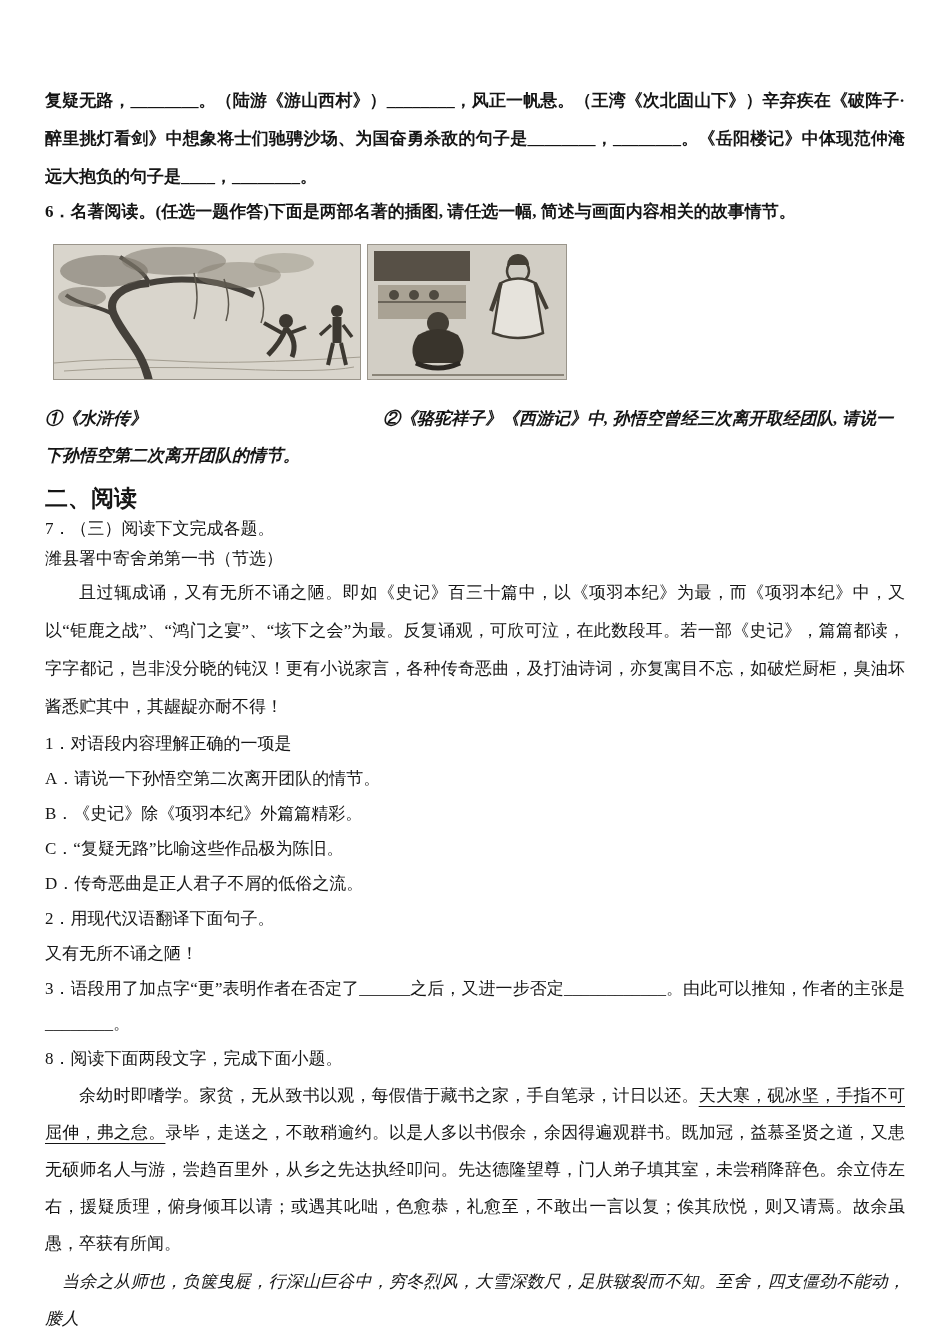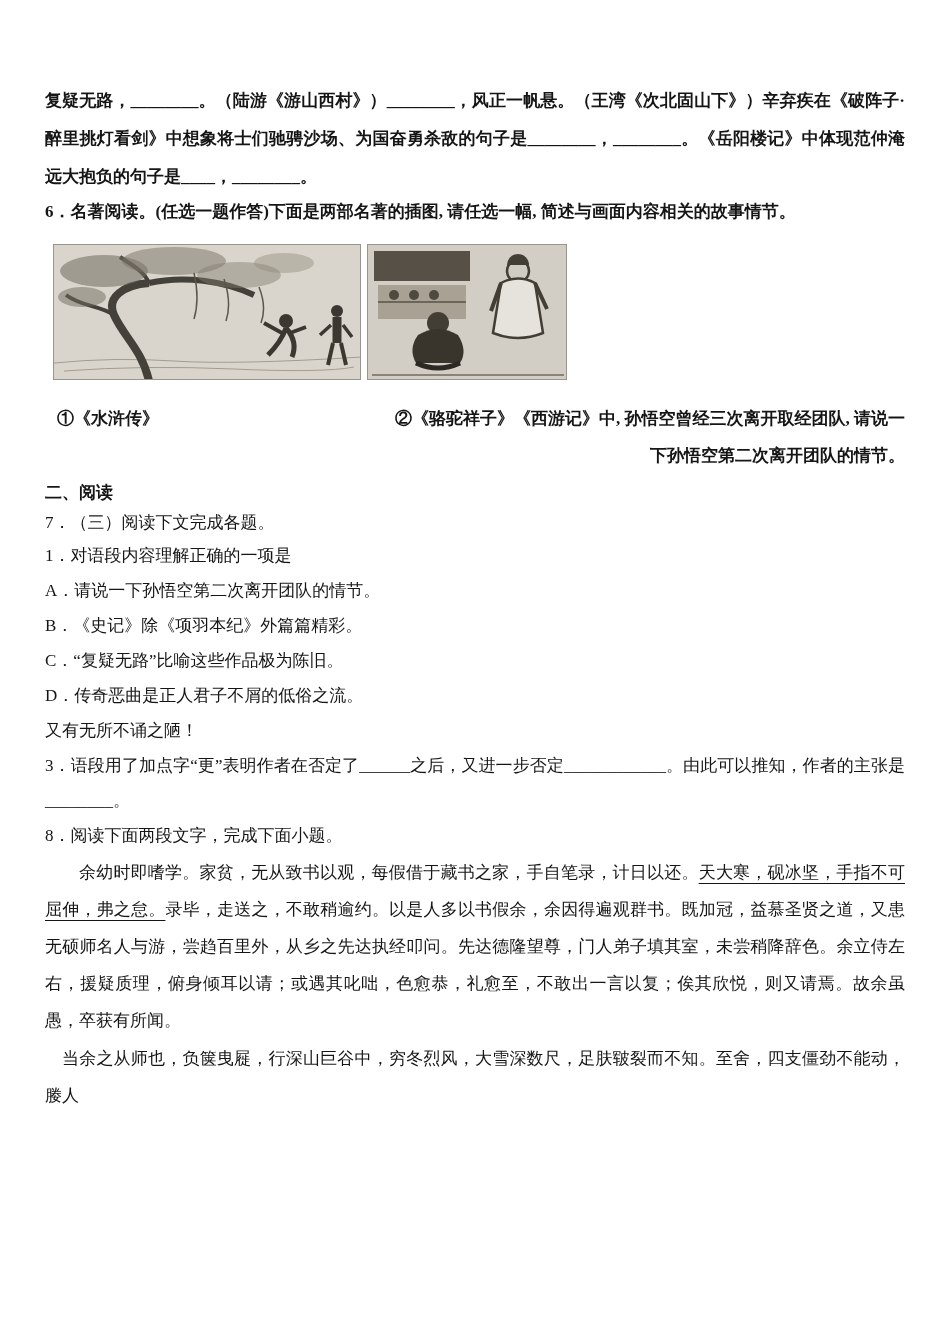--- a/index.html
+++ b/index.html
@@ -30,48 +30,50 @@
     border: 1px solid #9a958b;
     background: #d9d5cc;
     overflow: hidden;
   }
   .illus svg { display: block; }
   .illus-1 { width: 308px; height: 136px; }
   .illus-2 { width: 200px; height: 136px; }
   .labels {
     line-height: 37px;
     margin-top: 20px;
-    text-align: right;
+    text-align: left;
+    font-style: italic;
   }
   .label-gap { display: inline-block; width: 236px; }
   .section-heading {
-    font-size: 17px;
+    font-size: 23px;
     font-weight: 700;
     line-height: 30px;
-    margin-top: 4px;
+    margin-top: 10px;
   }
   .q-prompt { line-height: 30px; }
   .passage-title { line-height: 30px; }
   .passage {
     line-height: 38px;
     text-align: justify;
     text-indent: 2em;
   }
   .subq { line-height: 35px; text-align: justify; }
   .passage-8 {
     line-height: 37px;
     text-align: justify;
     text-indent: 2em;
     margin-top: 2px;
     font-family: Liberation Mono, monospace;
   }
   .passage-8-b {
     line-height: 37px;
     text-align: justify;
     text-indent: 1em;
+    font-style: italic;
   }
   .underline {
     text-decoration: underline;
     text-underline-offset: 5px;
     text-decoration-thickness: 1px;
   }
 </style>
 </head>
 <body>
 
@@ -129,27 +131,30 @@
     </div>
 
   </div>
 
   <p class="labels bold"><span>①《水浒传》</span><span class="label-gap"></span><span>②《骆驼祥子》《西游记》中, 孙悟空曾经三次离开取经团队, 请说一下孙悟空第二次离开团队的情节。</span></p>
 
   <h2 class="section-heading">二、阅读</h2>
 
   <p class="q-prompt">7．（三）阅读下文完成各题。</p>
 
+  <p class="passage-title">潍县署中寄舍弟第一书（节选）</p>
 
+  <p class="passage">且过辄成诵，又有无所不诵之陋。即如《史记》百三十篇中，以《项羽本纪》为最，而《项羽本纪》中，又以“钜鹿之战”、“鸿门之宴”、“垓下之会”为最。反复诵观，可欣可泣，在此数段耳。若一部《史记》，篇篇都读，字字都记，岂非没分晓的钝汉！更有小说家言，各种传奇恶曲，及打油诗词，亦复寓目不忘，如破烂厨柜，臭油坏酱悉贮其中，其龌龊亦耐不得！</p>
 
   <p class="subq">1．对语段内容理解正确的一项是</p>
   <p class="subq">A．请说一下孙悟空第二次离开团队的情节。</p>
   <p class="subq">B．《史记》除《项羽本纪》外篇篇精彩。</p>
   <p class="subq">C．“复疑无路”比喻这些作品极为陈旧。</p>
   <p class="subq">D．传奇恶曲是正人君子不屑的低俗之流。</p>
+  <p class="subq">2．用现代汉语翻译下面句子。</p>
   <p class="subq">又有无所不诵之陋！</p>
   <p class="subq">3．语段用了加点字“更”表明作者在否定了______之后，又进一步否定____________。由此可以推知，作者的主张是________。</p>
 
   <p class="subq">8．阅读下面两段文字，完成下面小题。</p>
 
   <p class="passage-8"><span>余幼时即嗜学。家贫，无从致书以观，每假借于藏书之家，手自笔录，计日以还。</span><span class="underline">天大寒，砚冰坚，手指不可屈伸，弗之怠。</span><span>录毕，走送之，不敢稍逾约。以是人多以书假余，余因得遍观群书。既加冠，益慕圣贤之道，又患无硕师名人与游，尝趋百里外，从乡之先达执经叩问。先达德隆望尊，门人弟子填其室，未尝稍降辞色。余立侍左右，援疑质理，俯身倾耳以请；或遇其叱咄，色愈恭，礼愈至，不敢出一言以复；俟其欣悦，则又请焉。故余虽愚，卒获有所闻。</span></p>
 
   <p class="passage-8-b">当余之从师也，负箧曳屣，行深山巨谷中，穷冬烈风，大雪深数尺，足肤皲裂而不知。至舍，四支僵劲不能动，媵人</p>
 
 </div>

